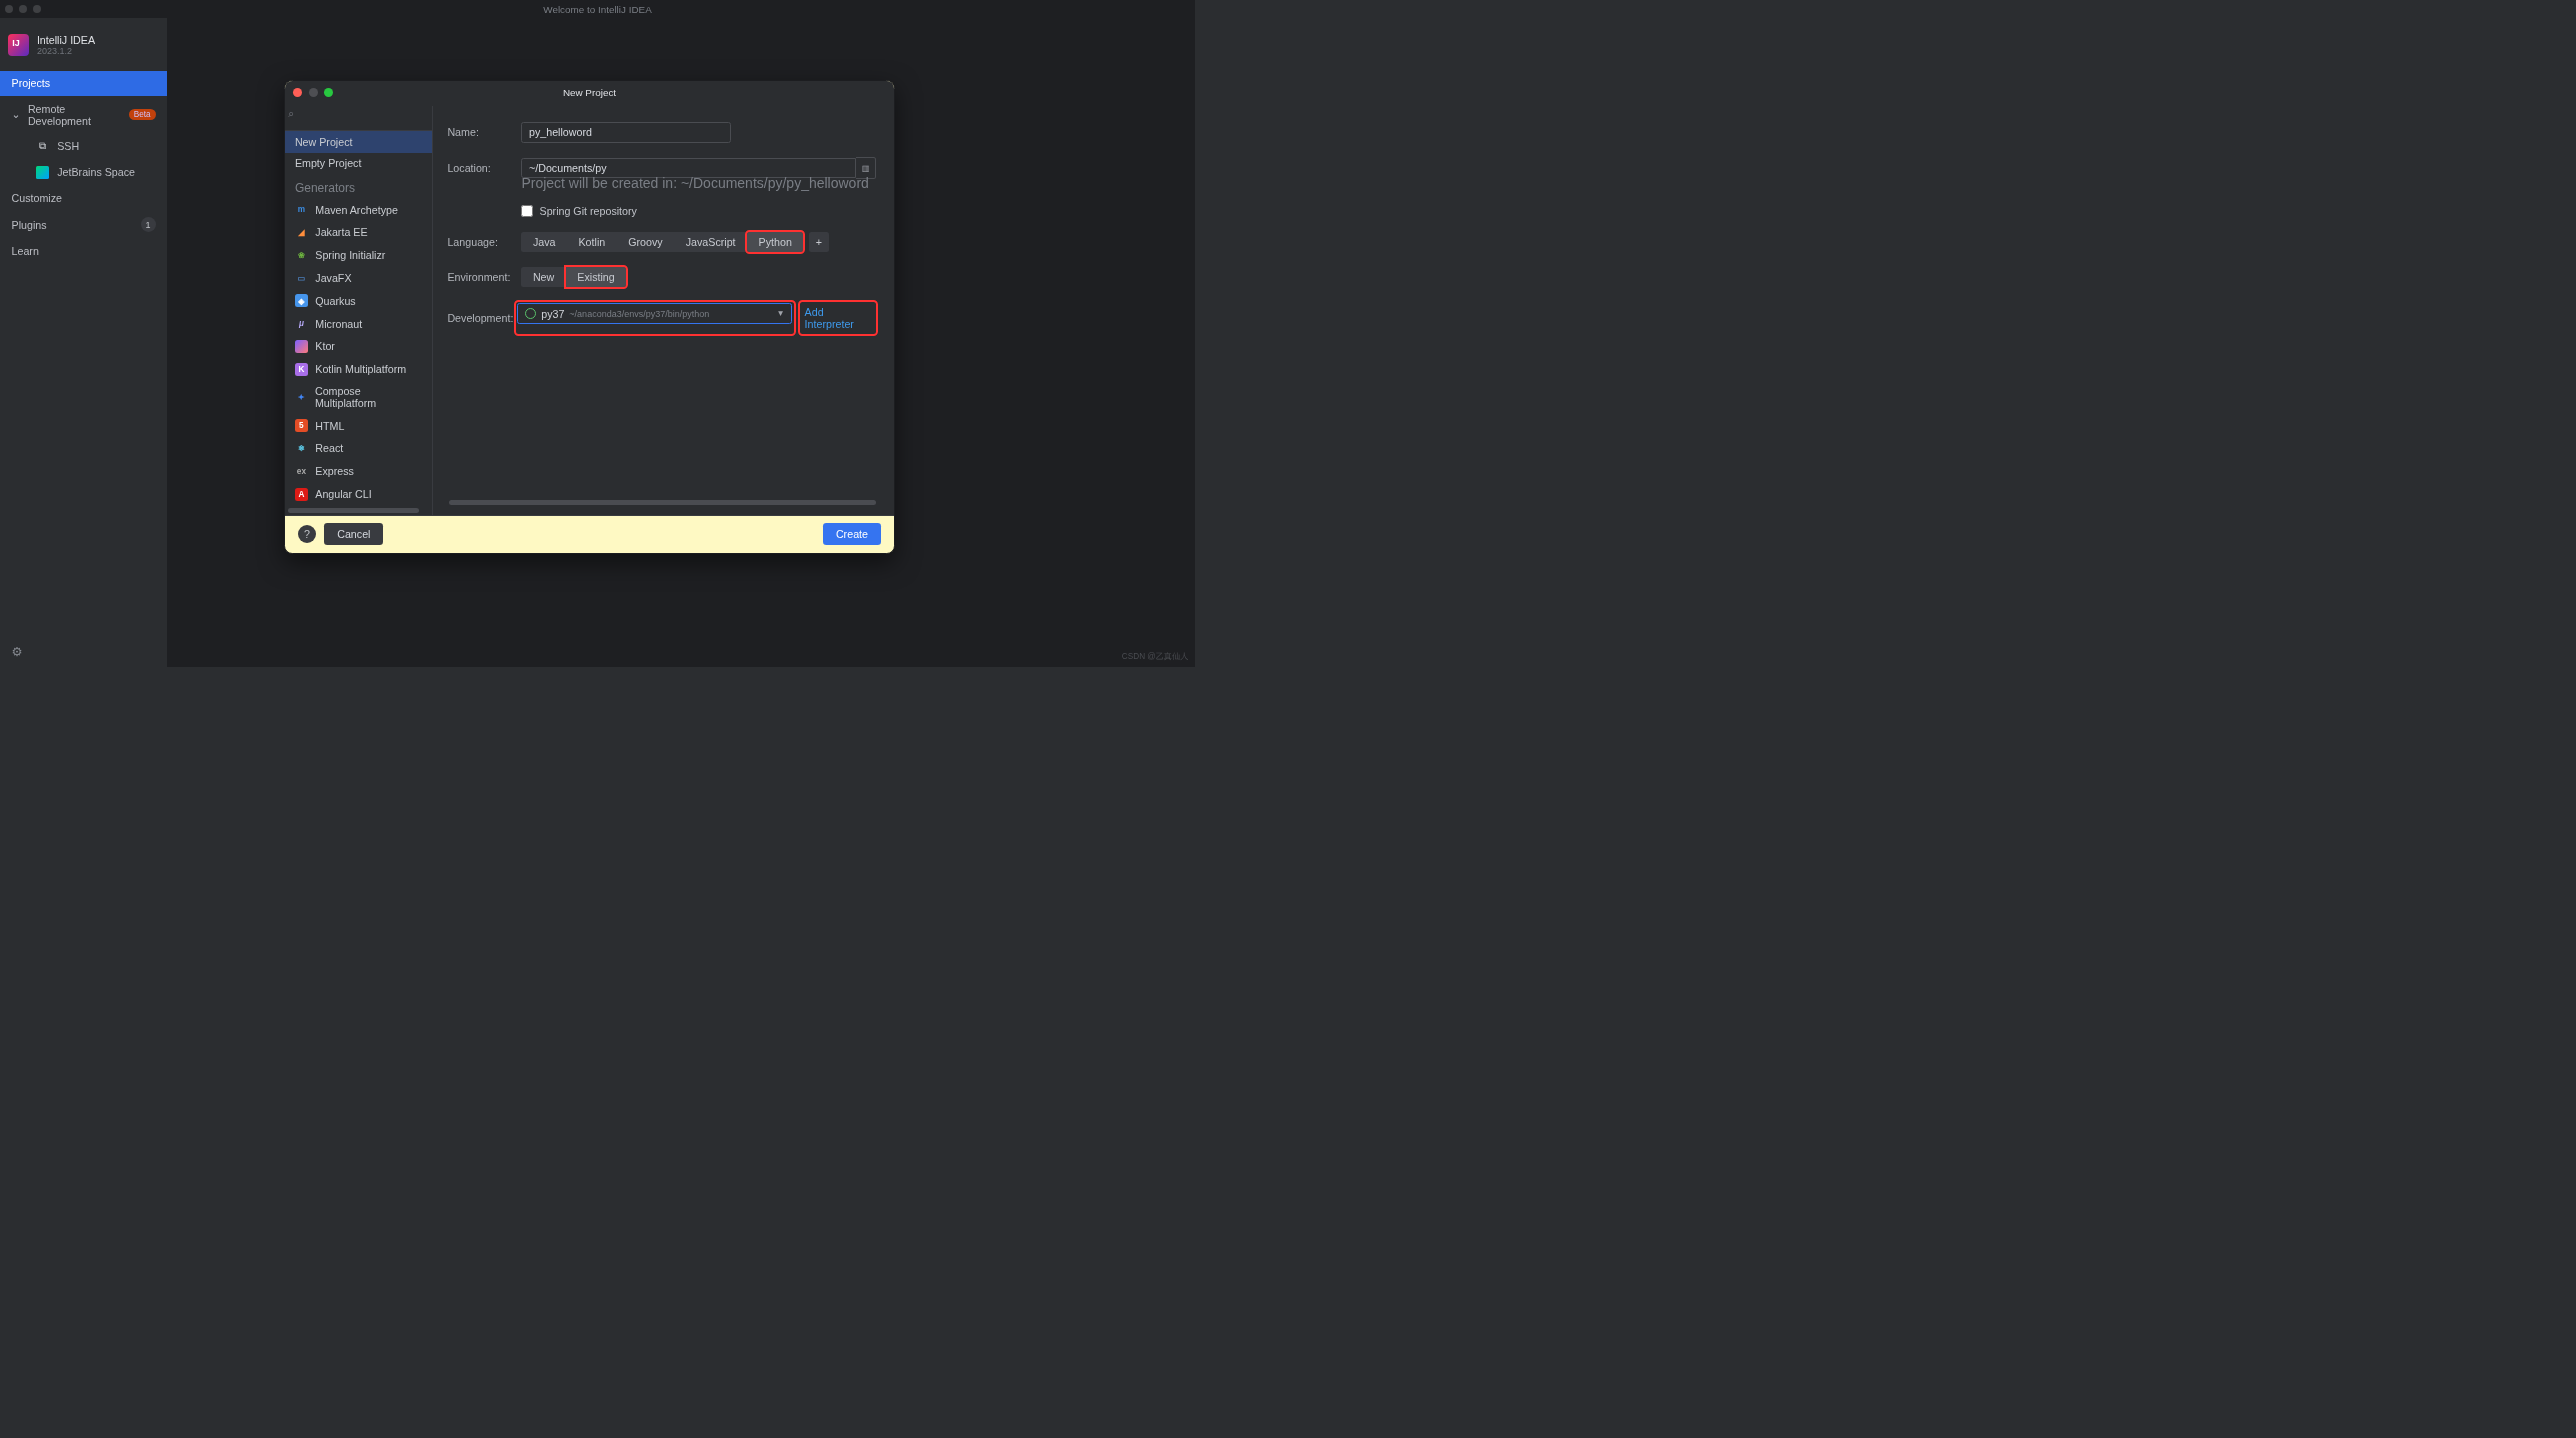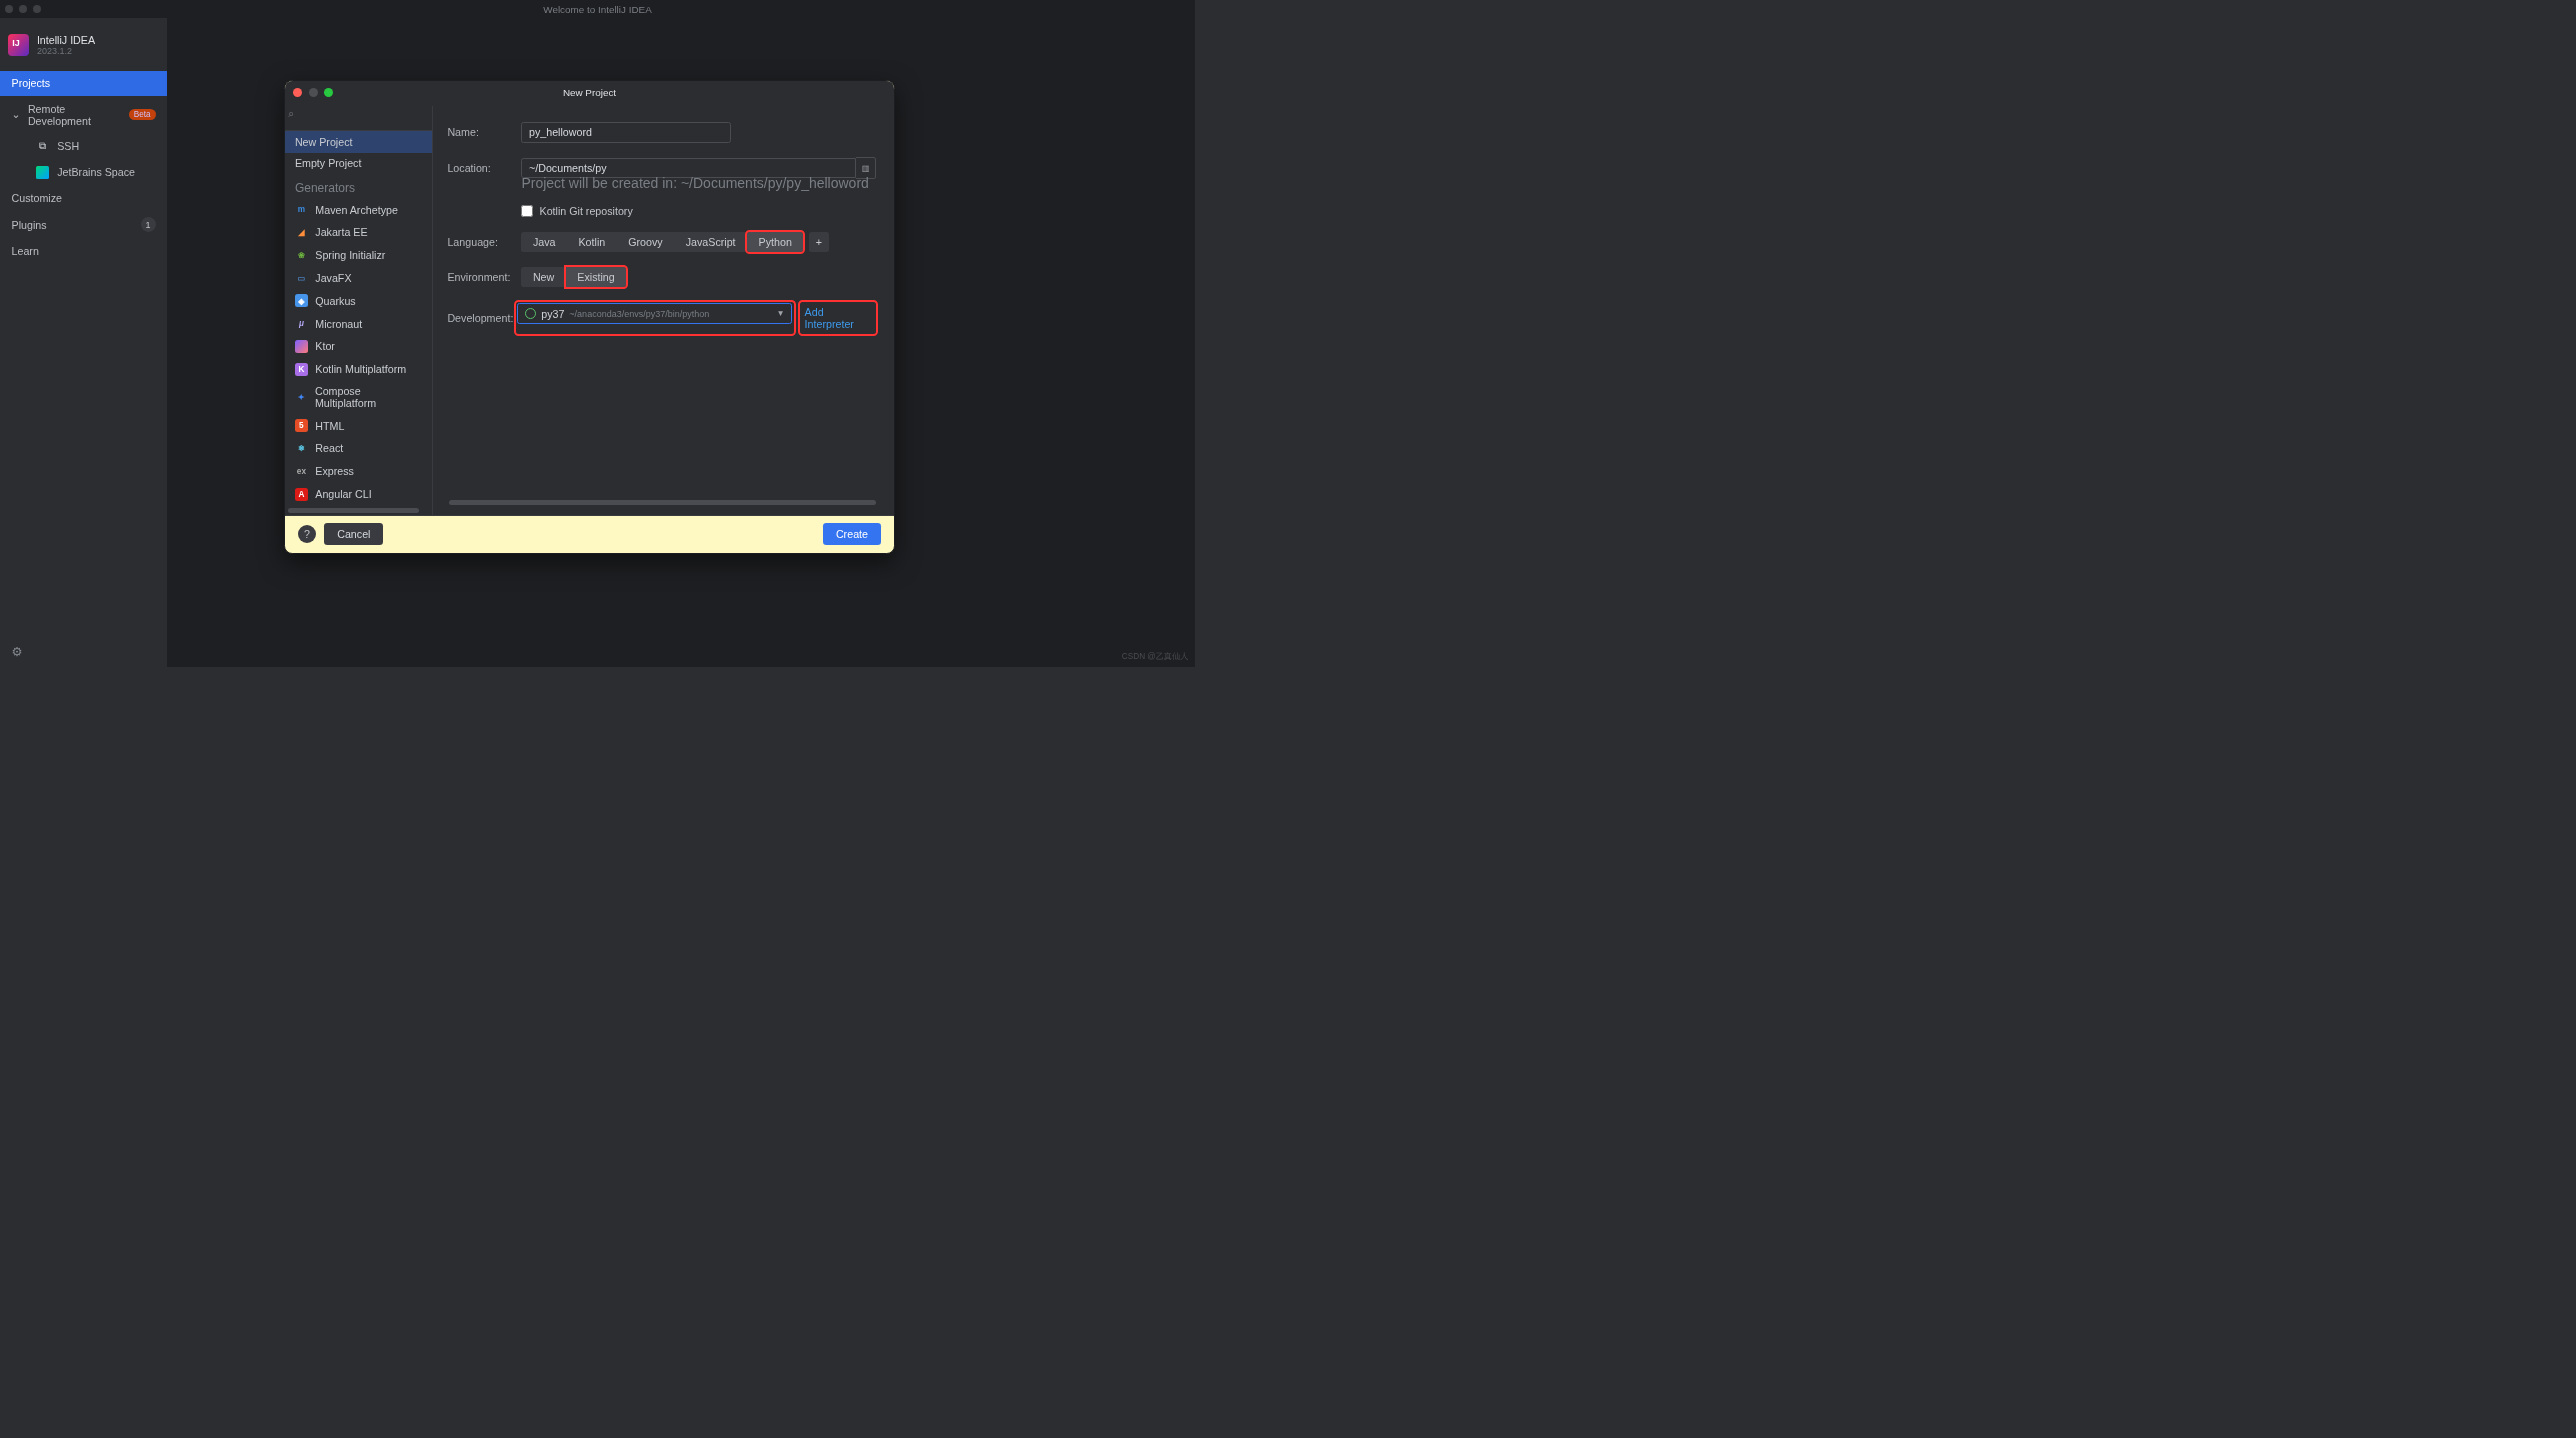--- a/index.html
+++ b/index.html
@@ -236,21 +236,21 @@
           <div class="row" style="margin-bottom:6.6px;">
             <div class="label">Location:</div>
             <div class="loc-wrap">
               <input class="text-in loc" value="~/Documents/py" style="">
               <div class="browse">▥</div>
             </div>
           </div>
           <div class="hint">Project will be created in: ~/Documents/py/py_helloword</div>
           <label class="check">
             <input type="checkbox" style="">
-            <span>Kotlin Git repository</span>
+            <span>Spring Git repository</span>
           </label>
 
           <div class="row">
             <div class="label">Language:</div>
             <div class="btn-group">
               <button class="seg">Java</button>
               <button class="seg">Kotlin</button>
               <button class="seg">Groovy</button>
               <button class="seg">JavaScript</button>
               <button class="seg on redbox">Python</button>

